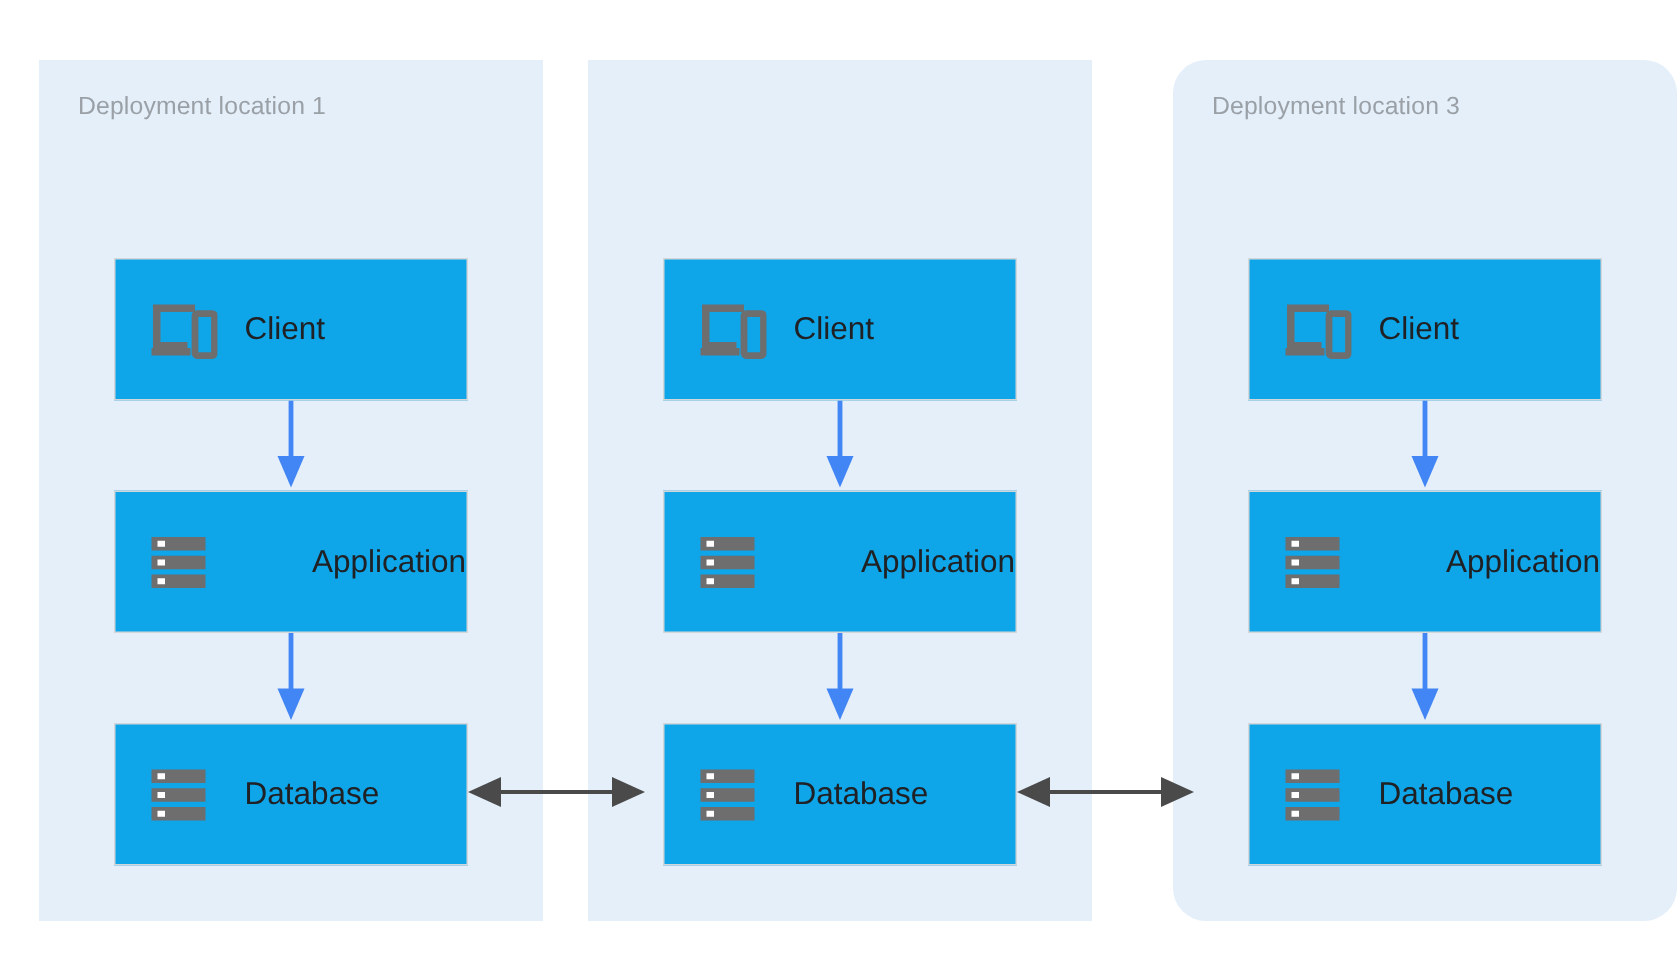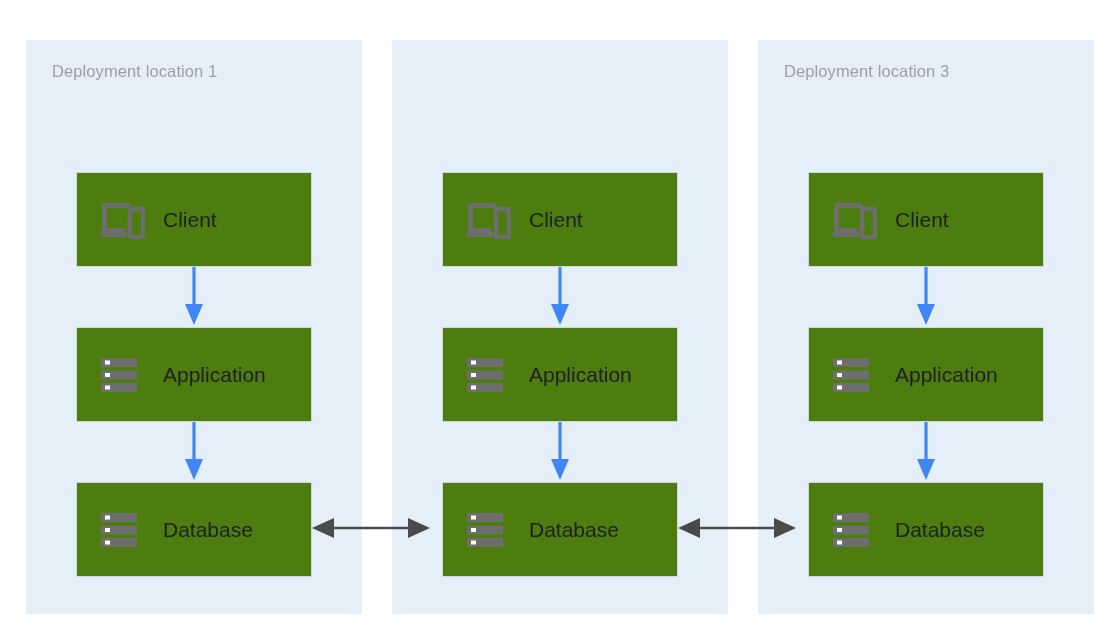--- a/index.html
+++ b/index.html
@@ -27,47 +27,47 @@
   
   .panel {
     position: absolute;
     top: 28px;
     width: 336px;
     height: 574px;
     background: #e4effa;
   }
   .panel-1 { left: 26px; }
   .panel-2 { left: 392px; }
-  .panel-3 { left: 758px; }
+  .panel-3 { left: 782px; border-radius: 22px; }
 
   .panel-title {
     position: absolute;
     left: 26px;
     top: 22px;
     font-size: 16.5px;
     color: #9aa0a6;
     letter-spacing: 0.1px;
     white-space: nowrap;
   }
 
   
   .node {
     position: absolute;
     left: 50px;
     width: 236px;
     height: 95px;
-    background: #4d7c0f;
+    background: #0ea5e9;
     border: 1px solid #d4d7da;
     box-sizing: border-box;
     display: flex;
     align-items: center;
     padding-left: 22px;
   }
   .node-client { top: 132px; }
-  .node-app    { top: 287px; }
+  .node-app    { top: 287px; gap: 45px; }
   .node-db     { top: 442px; }
 
   .node-icon {
     width: 46px;
     height: 42px;
     flex: 0 0 auto;
     display: block;
   }
   .node-label {
     margin-left: 18px;

